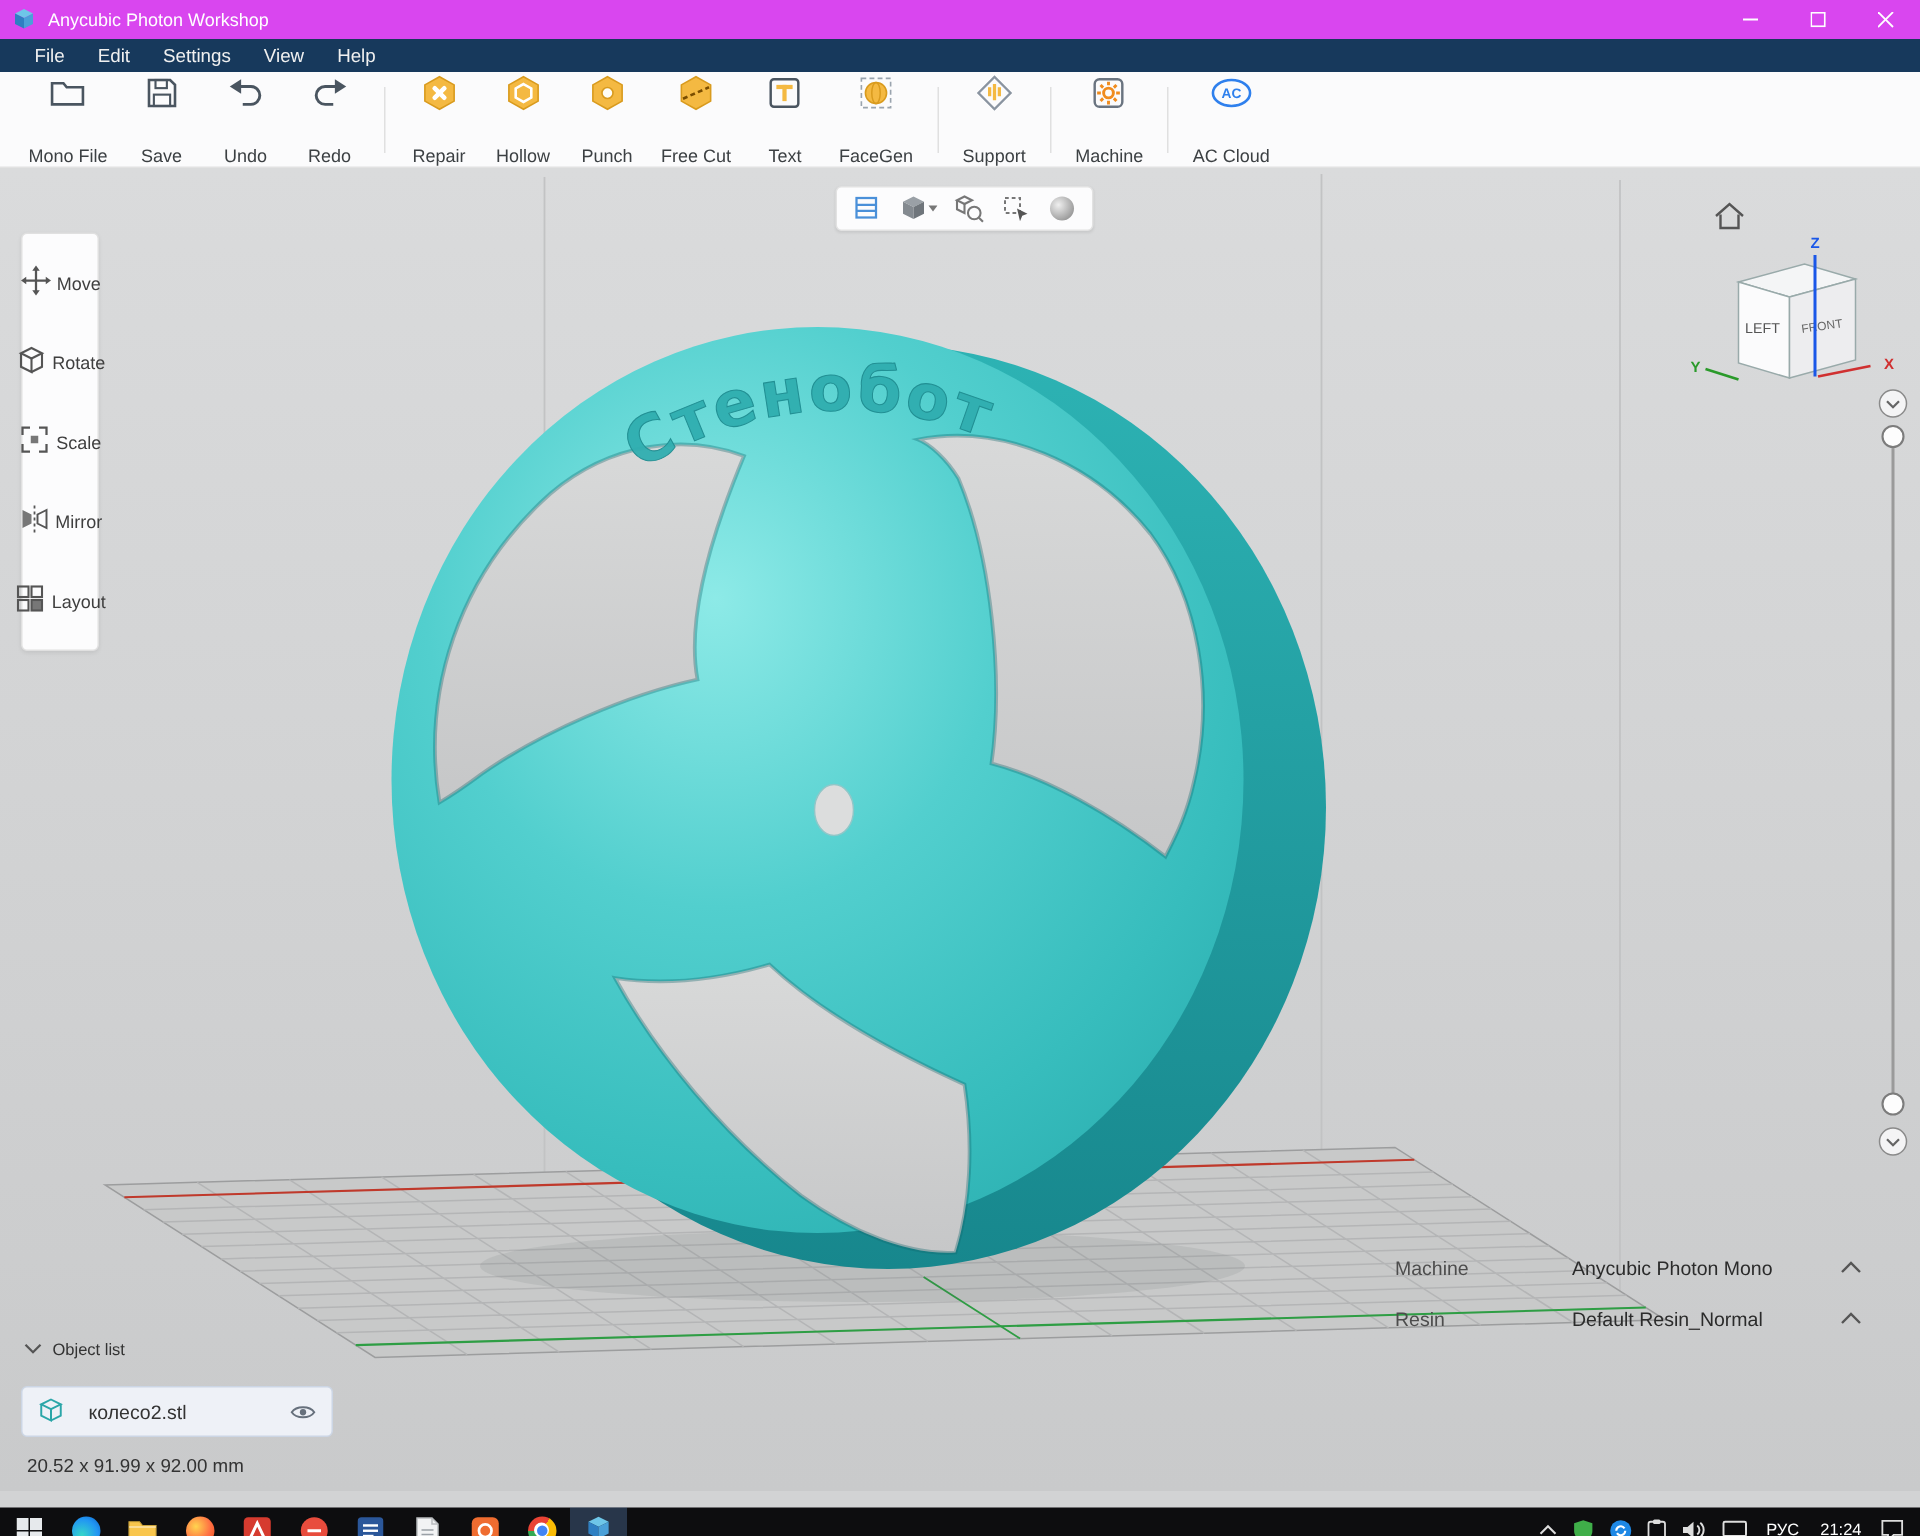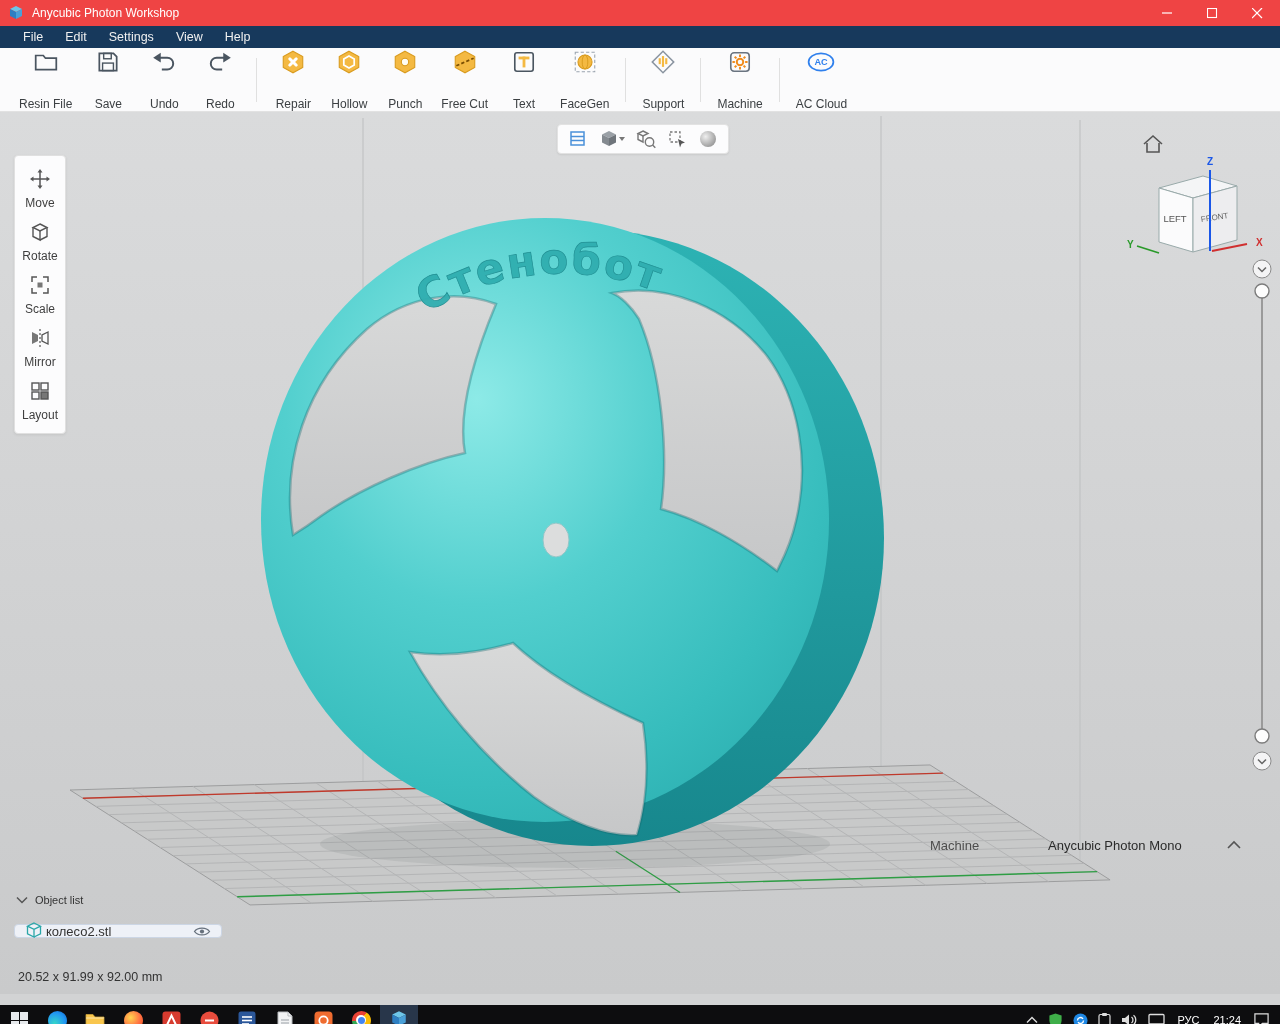--- a/index.html
+++ b/index.html
@@ -1,40 +1,40 @@
 <!DOCTYPE html>
 <html><head>
 <meta charset="utf-8">
 <style>
   * { margin:0; padding:0; box-sizing:border-box; }
   body { font-family:"Liberation Sans", sans-serif; }
   .app { width:1280px; height:1024px; position:relative; overflow:hidden; background:#d2d3d4; }
 
   
-  .titlebar { height:26px; background:#ef4444; display:flex; align-items:center; padding-left:8px; color:#fff; font-size:12px; }
+  .titlebar { height:26px; background:#d946ef; display:flex; align-items:center; padding-left:8px; color:#fff; font-size:12px; }
   .titlebar .app-icon { margin-right:8px; display:flex; }
   .win-controls { margin-left:auto; display:flex; height:26px; }
   .win-btn { width:45px; height:26px; display:flex; align-items:center; justify-content:center; }
 
   
   .menubar { height:22px; background:#17395c; display:flex; align-items:center; padding-left:12px; color:#f0f0f0; font-size:12.5px; }
   .menu-item { padding:2px 11px; cursor:default; }
 
   
   .toolbar { height:64px; background:#fbfbfc; border-bottom:1px solid #e2e2e2; display:flex; align-items:center; padding-left:12px; gap:2px; }
   .tb-item { min-width:54px; padding:0 7px; display:flex; flex-direction:column; align-items:center; gap:19px; font-size:12px; color:#3c4043; white-space:nowrap; }
   .tb-sep { width:1px; height:44px; background:#e0e0e0; margin:0 7px; }
 
   
   .viewport { position:relative; height:882px; background:linear-gradient(#dadbdc,#c9cacb); overflow:hidden; }
   .scene { position:absolute; left:0; top:0; }
 
   
   .tool-panel { position:absolute; left:14px; top:43px; width:52px; background:#fcfcfd; border:1px solid #e0e0e0; border-radius:4px; padding:6px 0; box-shadow:0 1px 3px rgba(0,0,0,.08); }
-  .tool-item { height:53px; display:flex; flex-direction:column; align-items:center; justify-content:center; gap:3px; font-size:12px; color:#3f3f3f; }
+  .tool-item { height:53px; display:flex; flex-direction:row; align-items:center; justify-content:center; gap:3px; font-size:12px; color:#3f3f3f; }
 
   
   .view-toolbar { position:absolute; left:557px; top:12px; height:30px; display:flex; align-items:center; gap:11px; padding:0 10px; background:#fcfcfd; border:1px solid #e2e2e2; border-radius:4px; box-shadow:0 1px 2px rgba(0,0,0,.08); }
   .vt-icon { display:flex; align-items:center; }
 
   
   .home-btn { position:absolute; left:1141px; top:21px; }
   .gizmo { position:absolute; left:1125px; top:44px; }
 
   
@@ -43,21 +43,21 @@
   
   .settings { position:absolute; left:930px; top:716px; width:312px; font-size:13px; }
   .srow { height:34px; display:flex; align-items:center; }
   .slabel { width:118px; color:#4d4d4d; }
   .svalue { flex:1; color:#2b2b2b; }
   .srow .rt-icon { width:22px; display:flex; justify-content:flex-end; }
   .slice-btn { margin-top:8px; width:312px; height:36px; background:#2f80ed; border:none; border-radius:4px; color:#fff; font-size:15px; font-family:"Liberation Sans", sans-serif; cursor:pointer; }
 
   
   .objlist-header { position:absolute; left:16px; top:782px; display:flex; align-items:center; gap:7px; font-size:11px; color:#333; }
-  .obj-item { position:absolute; left:14px; top:812px; width:208px; height:14px; background:#eef1f7; border:1px solid #ccd6e5; border-radius:4px; display:flex; align-items:center; gap:3px; padding:0 10px; font-size:13px; color:#333; }
+  .obj-item { position:absolute; left:14px; top:812px; width:208px; height:34px; background:#eef1f7; border:1px solid #ccd6e5; border-radius:4px; display:flex; align-items:center; gap:16px; padding:0 10px; font-size:13px; color:#333; }
   .obj-item .eye { margin-left:auto; display:flex; }
   .obj-dims { position:absolute; left:18px; top:858px; font-size:12.5px; color:#333; }
 
   
   .taskbar { height:30px; background:#0d0d0f; display:flex; align-items:center; color:#fff;margin-top:11px; }
   .tb-cell { width:38px; height:30px; display:flex; align-items:center; justify-content:center; }
   .tb-cell.active { background:rgba(110,160,230,.28); border-bottom:2px solid #77aef5; }
   .tray { margin-left:auto; display:flex; align-items:center; gap:0; }
   .tray-cell { height:30px; display:flex; align-items:center; justify-content:center; padding:0 5px; }
   .tray-text { font-size:11px; padding:0 7px; }
@@ -107,21 +107,21 @@
     <span class="menu-item">Settings</span>
     <span class="menu-item">View</span>
     <span class="menu-item">Help</span>
   </div>
 
   <div class="toolbar">
     <div class="tb-item">
       <span><svg width="26" height="26" viewBox="0 0 24 24">
             <path d="M2.5 19 V6 h7 l2 2.5 h10 V19 z" fill="none" stroke="#4a5560" stroke-width="1.6"></path>
           </svg></span>
-      <span>Resin File</span>
+      <span>Mono File</span>
     </div>
     <div class="tb-item">
       <span><svg width="26" height="26" viewBox="0 0 24 24">
             <path d="M4 4 h13 l3 3 v13 H4 z" fill="none" stroke="#4a5560" stroke-width="1.6"></path>
             <rect x="8" y="4" width="7" height="5" fill="none" stroke="#4a5560" stroke-width="1.3"></rect>
             <rect x="7" y="13" width="10" height="7" fill="none" stroke="#4a5560" stroke-width="1.3"></rect>
           </svg></span>
       <span>Save</span>
     </div>
     <div class="tb-item">
@@ -410,20 +410,29 @@
     <div class="settings">
       <div class="srow">
         <span class="slabel">Machine</span>
         <span class="svalue">Anycubic Photon Mono</span>
         <span class="rt-icon">
             <svg width="16" height="10">
               <polyline points="2,8 8,2 14,8" fill="none" stroke="#555" stroke-width="1.6"></polyline>
             </svg>
           </span>
       </div>
+      <div class="srow">
+        <span class="slabel">Resin</span>
+        <span class="svalue">Default Resin_Normal</span>
+        <span class="rt-icon">
+            <svg width="16" height="10">
+              <polyline points="2,8 8,2 14,8" fill="none" stroke="#555" stroke-width="1.6"></polyline>
+            </svg>
+          </span>
+      </div>
     </div>
 
     <div class="objlist-header">
       <span><svg width="12" height="8">
             <polyline points="1,1.5 6,6.5 11,1.5" fill="none" stroke="#555" stroke-width="1.5"></polyline>
           </svg></span>
       <span>Object list</span>
     </div>
     <div class="obj-item">
       <span><svg width="18" height="18" viewBox="0 0 18 18" fill="none" stroke="#2aa6a8" stroke-width="1.3">

